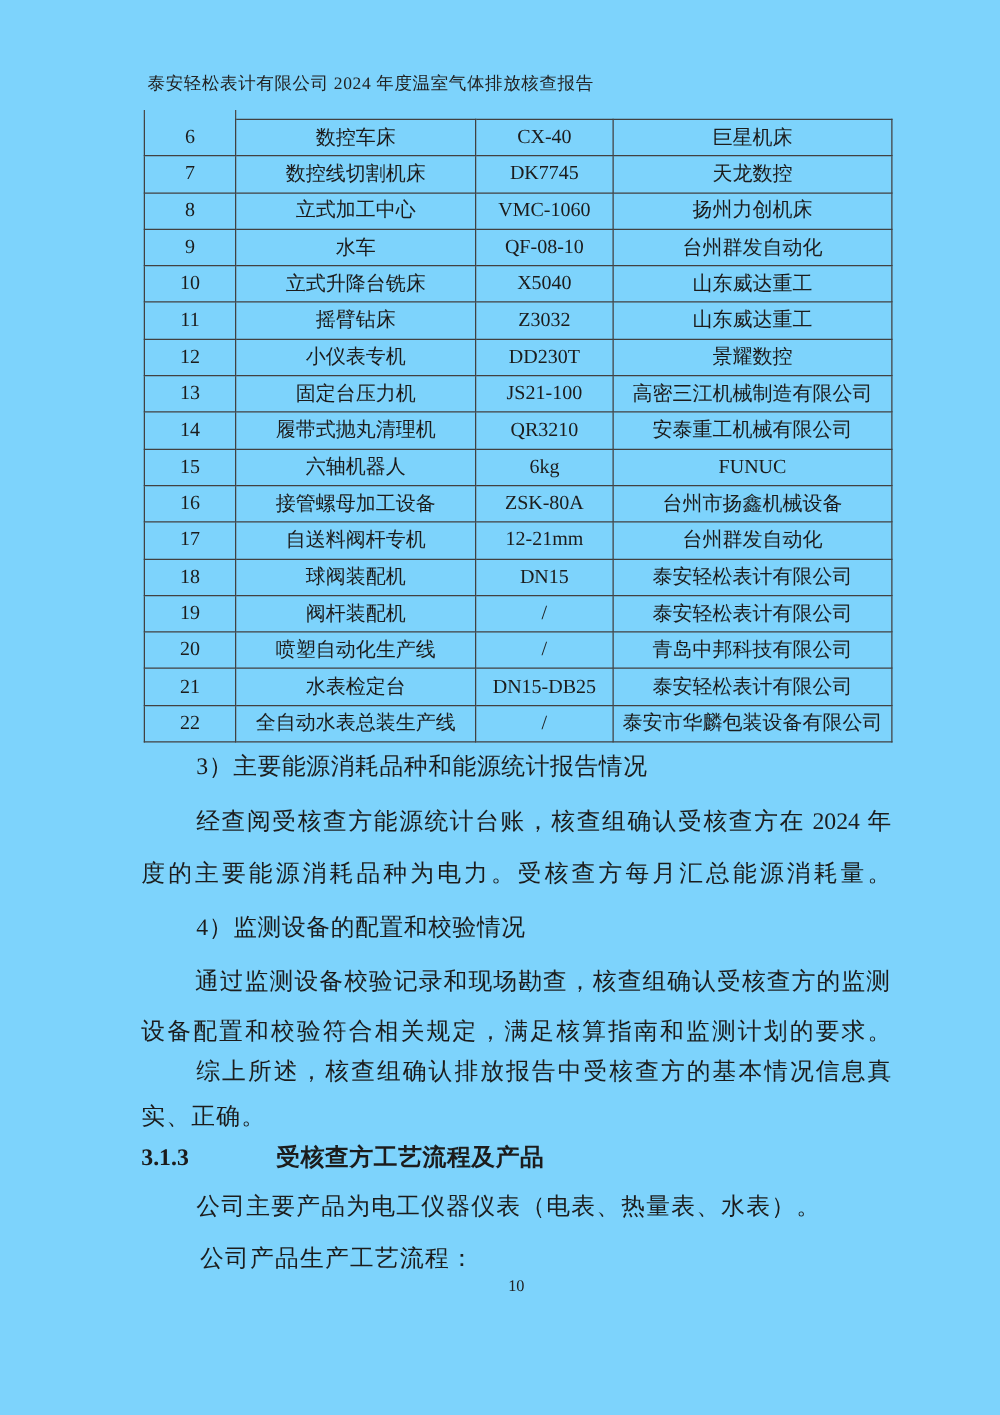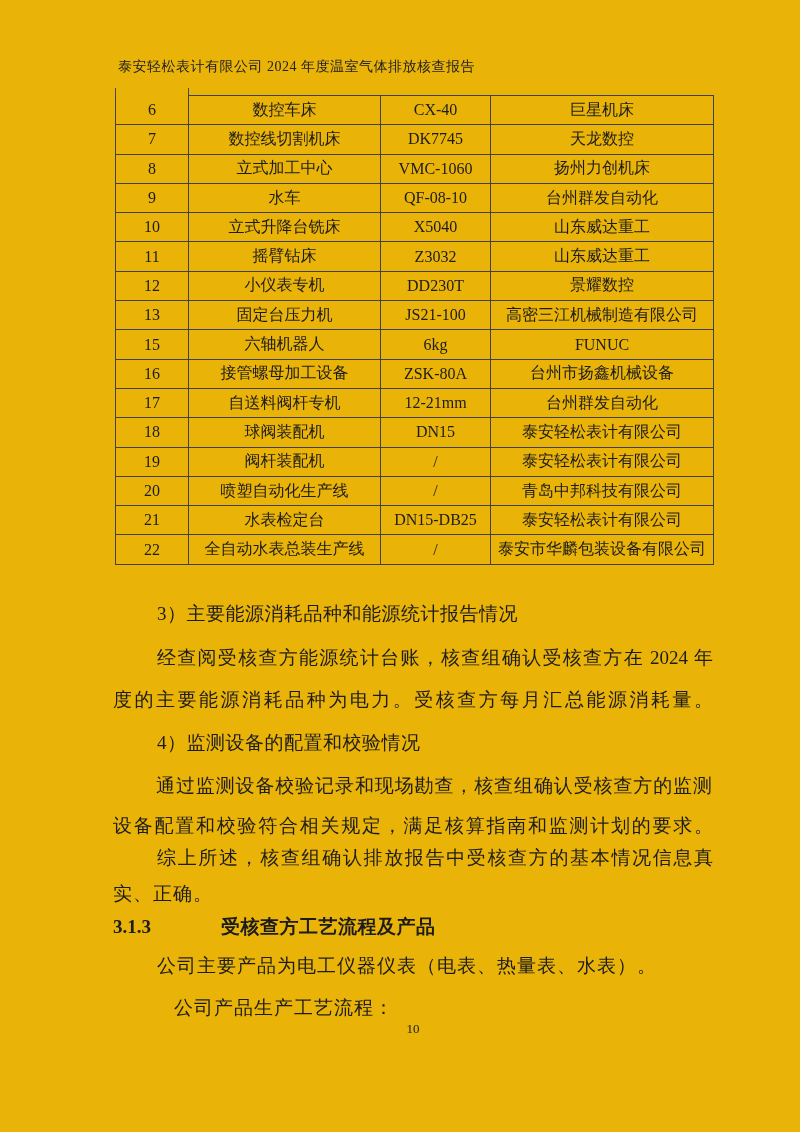--- a/index.html
+++ b/index.html
@@ -6,21 +6,21 @@
   body {
     width:800px; height:1132px;
     background:#fdfdfd;
     font-family:"Liberation Serif","DejaVu Serif",serif;
     color:#1c1c1c;
     position:relative;
     overflow:hidden;
   }
   .page {
     position:absolute; left:0; top:0; width:800px; height:1132px;
-    background:#eab308;
+    background:#7dd3fc;
   }
   .doc-header {
     position:absolute; left:118px; top:58px;
     font-size:14px; letter-spacing:0.5px; color:#222;
     white-space:nowrap;
   }
   table.equip {
     position:absolute; left:115px; top:95px;
     width:598px;
     border-collapse:collapse;
@@ -120,20 +120,26 @@
           <td>DD230T</td>
           <td>景耀数控</td>
         </tr>
         <tr>
           <td>13</td>
           <td>固定台压力机</td>
           <td>JS21-100</td>
           <td>高密三江机械制造有限公司</td>
         </tr>
         <tr>
+          <td>14</td>
+          <td>履带式抛丸清理机</td>
+          <td>QR3210</td>
+          <td>安泰重工机械有限公司</td>
+        </tr>
+        <tr>
           <td>15</td>
           <td>六轴机器人</td>
           <td>6kg</td>
           <td>FUNUC</td>
         </tr>
         <tr>
           <td>16</td>
           <td>接管螺母加工设备</td>
           <td>ZSK-80A</td>
           <td>台州市扬鑫机械设备</td>
@@ -192,17 +198,17 @@
   <div class="tline jline" style="left:157px; top:846px; width:556px;">综上所述，核查组确认排放报告中受核查方的基本情况信息真</div>
 
   <div class="tline" style="left:113px; top:882px;">实、正确。</div>
 
   <div class="tline" style="left:113px; top:915px;">
     <span class="h313-num">3.1.3</span><span class="h313-title">受核查方工艺流程及产品</span>
   </div>
 
   <div class="tline" style="left:157px; top:954px;">公司主要产品为电工仪器仪表（电表、热量表、水表）。</div>
 
-  <div class="tline" style="left:174px; top:996px;">公司产品生产工艺流程：</div>
+  <div class="tline" style="left:160px; top:996px;">公司产品生产工艺流程：</div>
 
   <div class="page-num">10</div>
 
 </div>
 
 </body></html>

